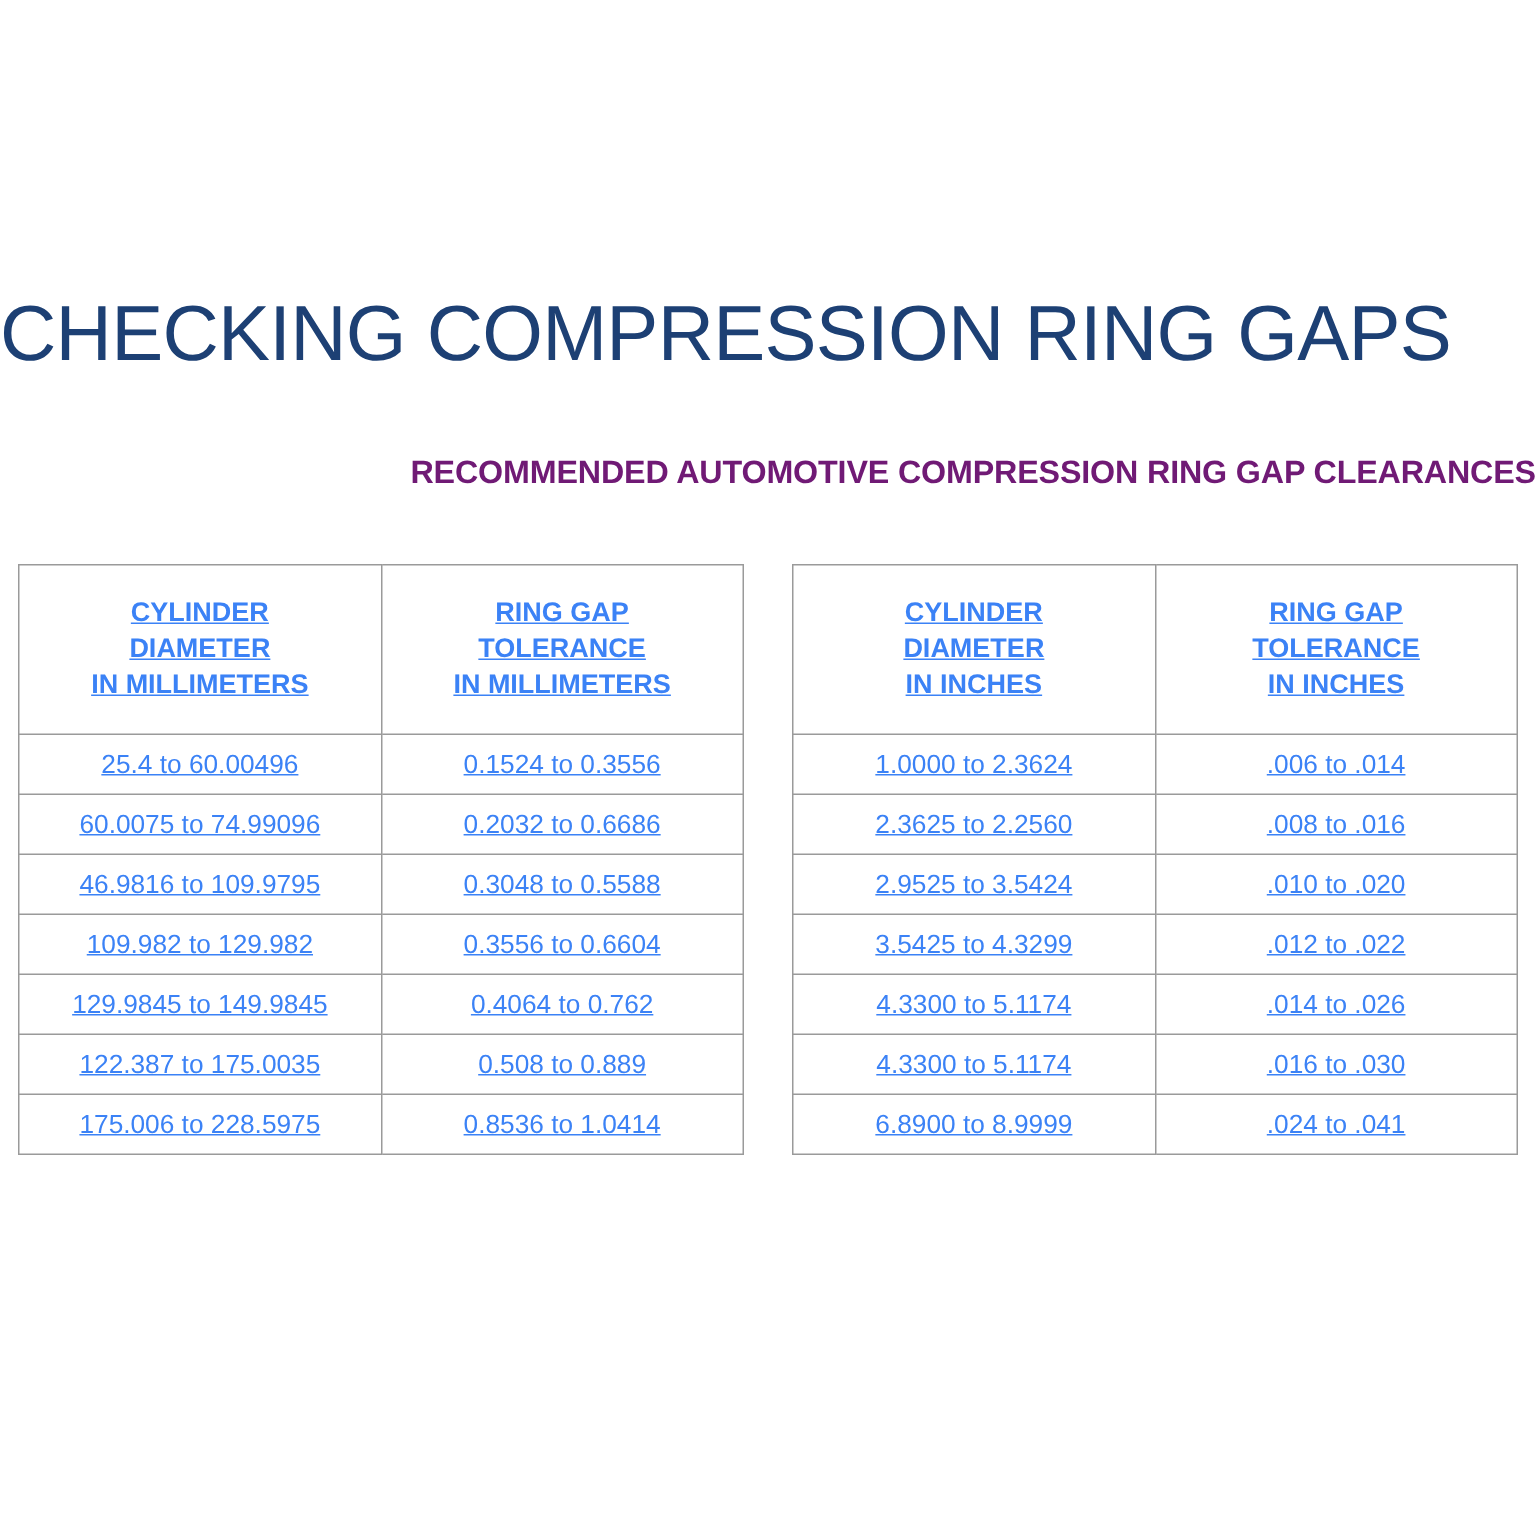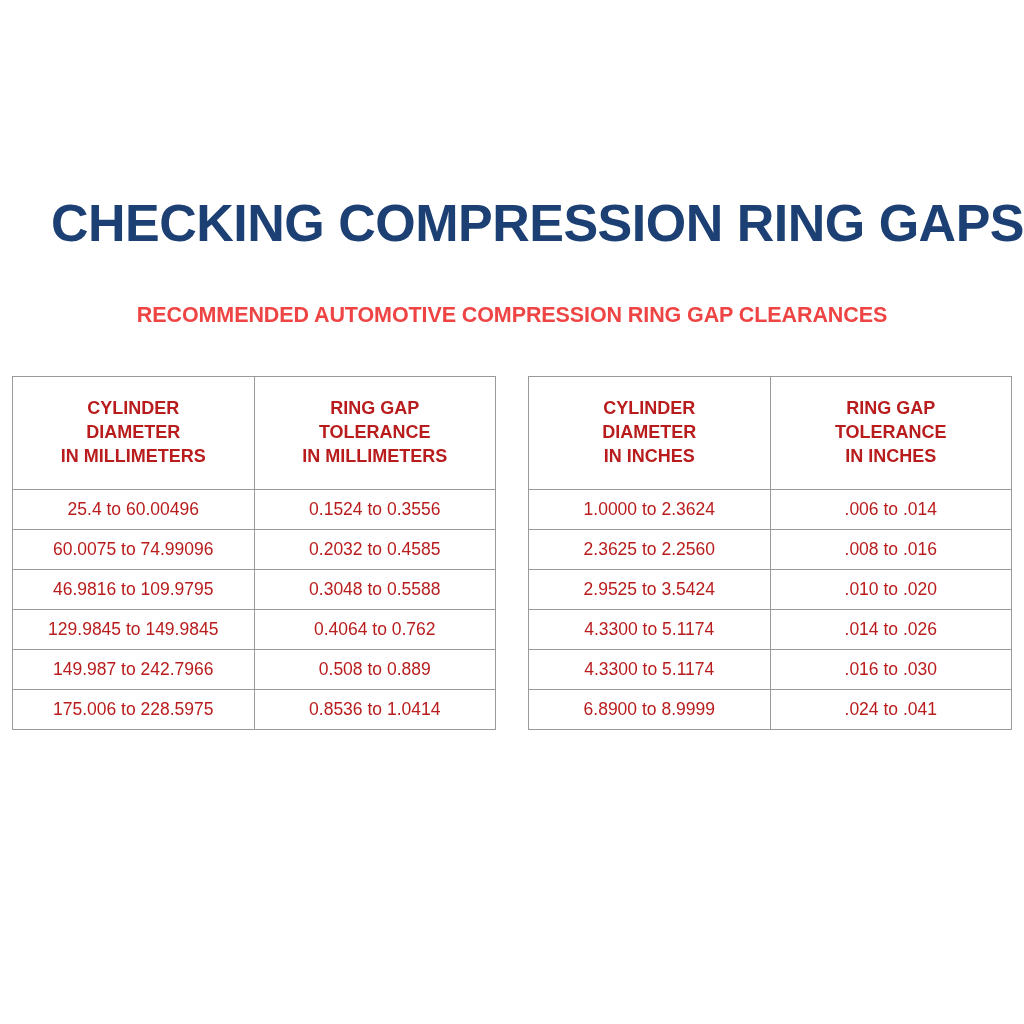--- a/index.html
+++ b/index.html
@@ -18,36 +18,36 @@
     position: relative;
     width: 1024px;
     height: 1024px;
     background: #ffffff;
   }
   .title {
     position: absolute;
     top: 196px;
     left: 0;
     width: 1024px;
-    text-align: right;
+    text-align: left;
     font-size: 52px;
-    font-weight: bold;
+    font-weight: normal;
     letter-spacing: -0.5px;
     color: #1d4074;
     line-height: 1.05;
   }
   .subtitle {
     position: absolute;
     top: 303px;
     left: 0;
     width: 1024px;
-    text-align: center;
+    text-align: right;
     font-size: 21.5px;
     font-weight: bold;
-    color: #ef4444;
+    color: #701a75;
     letter-spacing: -0.1px;
   }
   .tables {
     position: absolute;
     top: 376px;
     left: 0;
     width: 1024px;
     display: flex;
     justify-content: center;
     gap: 32px;
@@ -58,21 +58,22 @@
     background: #fff;
   }
   table.gap-table.metric { width: 484px; }
   table.gap-table.imperial { width: 484px; }
   table.gap-table th,
   table.gap-table td {
     border: 1px solid #9a9a9a;
     text-align: center;
     vertical-align: middle;
     font-size: 17.5px;
-    color: #b91c1c;
+    color: #3b82f6;
+    text-decoration: underline;
   }
   table.gap-table th {
     font-weight: bold;
     padding: 12px 6px 12px 6px;
     line-height: 1.32;
     height: 88px;
     font-size: 18px;
   }
   table.gap-table td {
     font-weight: normal;
@@ -108,32 +109,36 @@
           </th>
         </tr>
       </thead>
       <tbody>
         <tr>
           <td>25.4 to 60.00496</td>
           <td>0.1524 to 0.3556</td>
         </tr>
         <tr>
           <td>60.0075 to 74.99096</td>
-          <td>0.2032 to 0.4585</td>
+          <td>0.2032 to 0.6686</td>
         </tr>
         <tr>
           <td>46.9816 to 109.9795</td>
           <td>0.3048 to 0.5588</td>
         </tr>
         <tr>
+          <td>109.982 to 129.982</td>
+          <td>0.3556 to 0.6604</td>
+        </tr>
+        <tr>
           <td>129.9845 to 149.9845</td>
           <td>0.4064 to 0.762</td>
         </tr>
         <tr>
-          <td>149.987 to 242.7966</td>
+          <td>122.387 to 175.0035</td>
           <td>0.508 to 0.889</td>
         </tr>
         <tr>
           <td>175.006 to 228.5975</td>
           <td>0.8536 to 1.0414</td>
         </tr>
       </tbody>
     </table>
 
     <table class="gap-table imperial">
@@ -158,20 +163,24 @@
         </tr>
         <tr>
           <td>2.3625 to 2.2560</td>
           <td>.008 to .016</td>
         </tr>
         <tr>
           <td>2.9525 to 3.5424</td>
           <td>.010 to .020</td>
         </tr>
         <tr>
+          <td>3.5425 to 4.3299</td>
+          <td>.012 to .022</td>
+        </tr>
+        <tr>
           <td>4.3300 to 5.1174</td>
           <td>.014 to .026</td>
         </tr>
         <tr>
           <td>4.3300 to 5.1174</td>
           <td>.016 to .030</td>
         </tr>
         <tr>
           <td>6.8900 to 8.9999</td>
           <td>.024 to .041</td>

